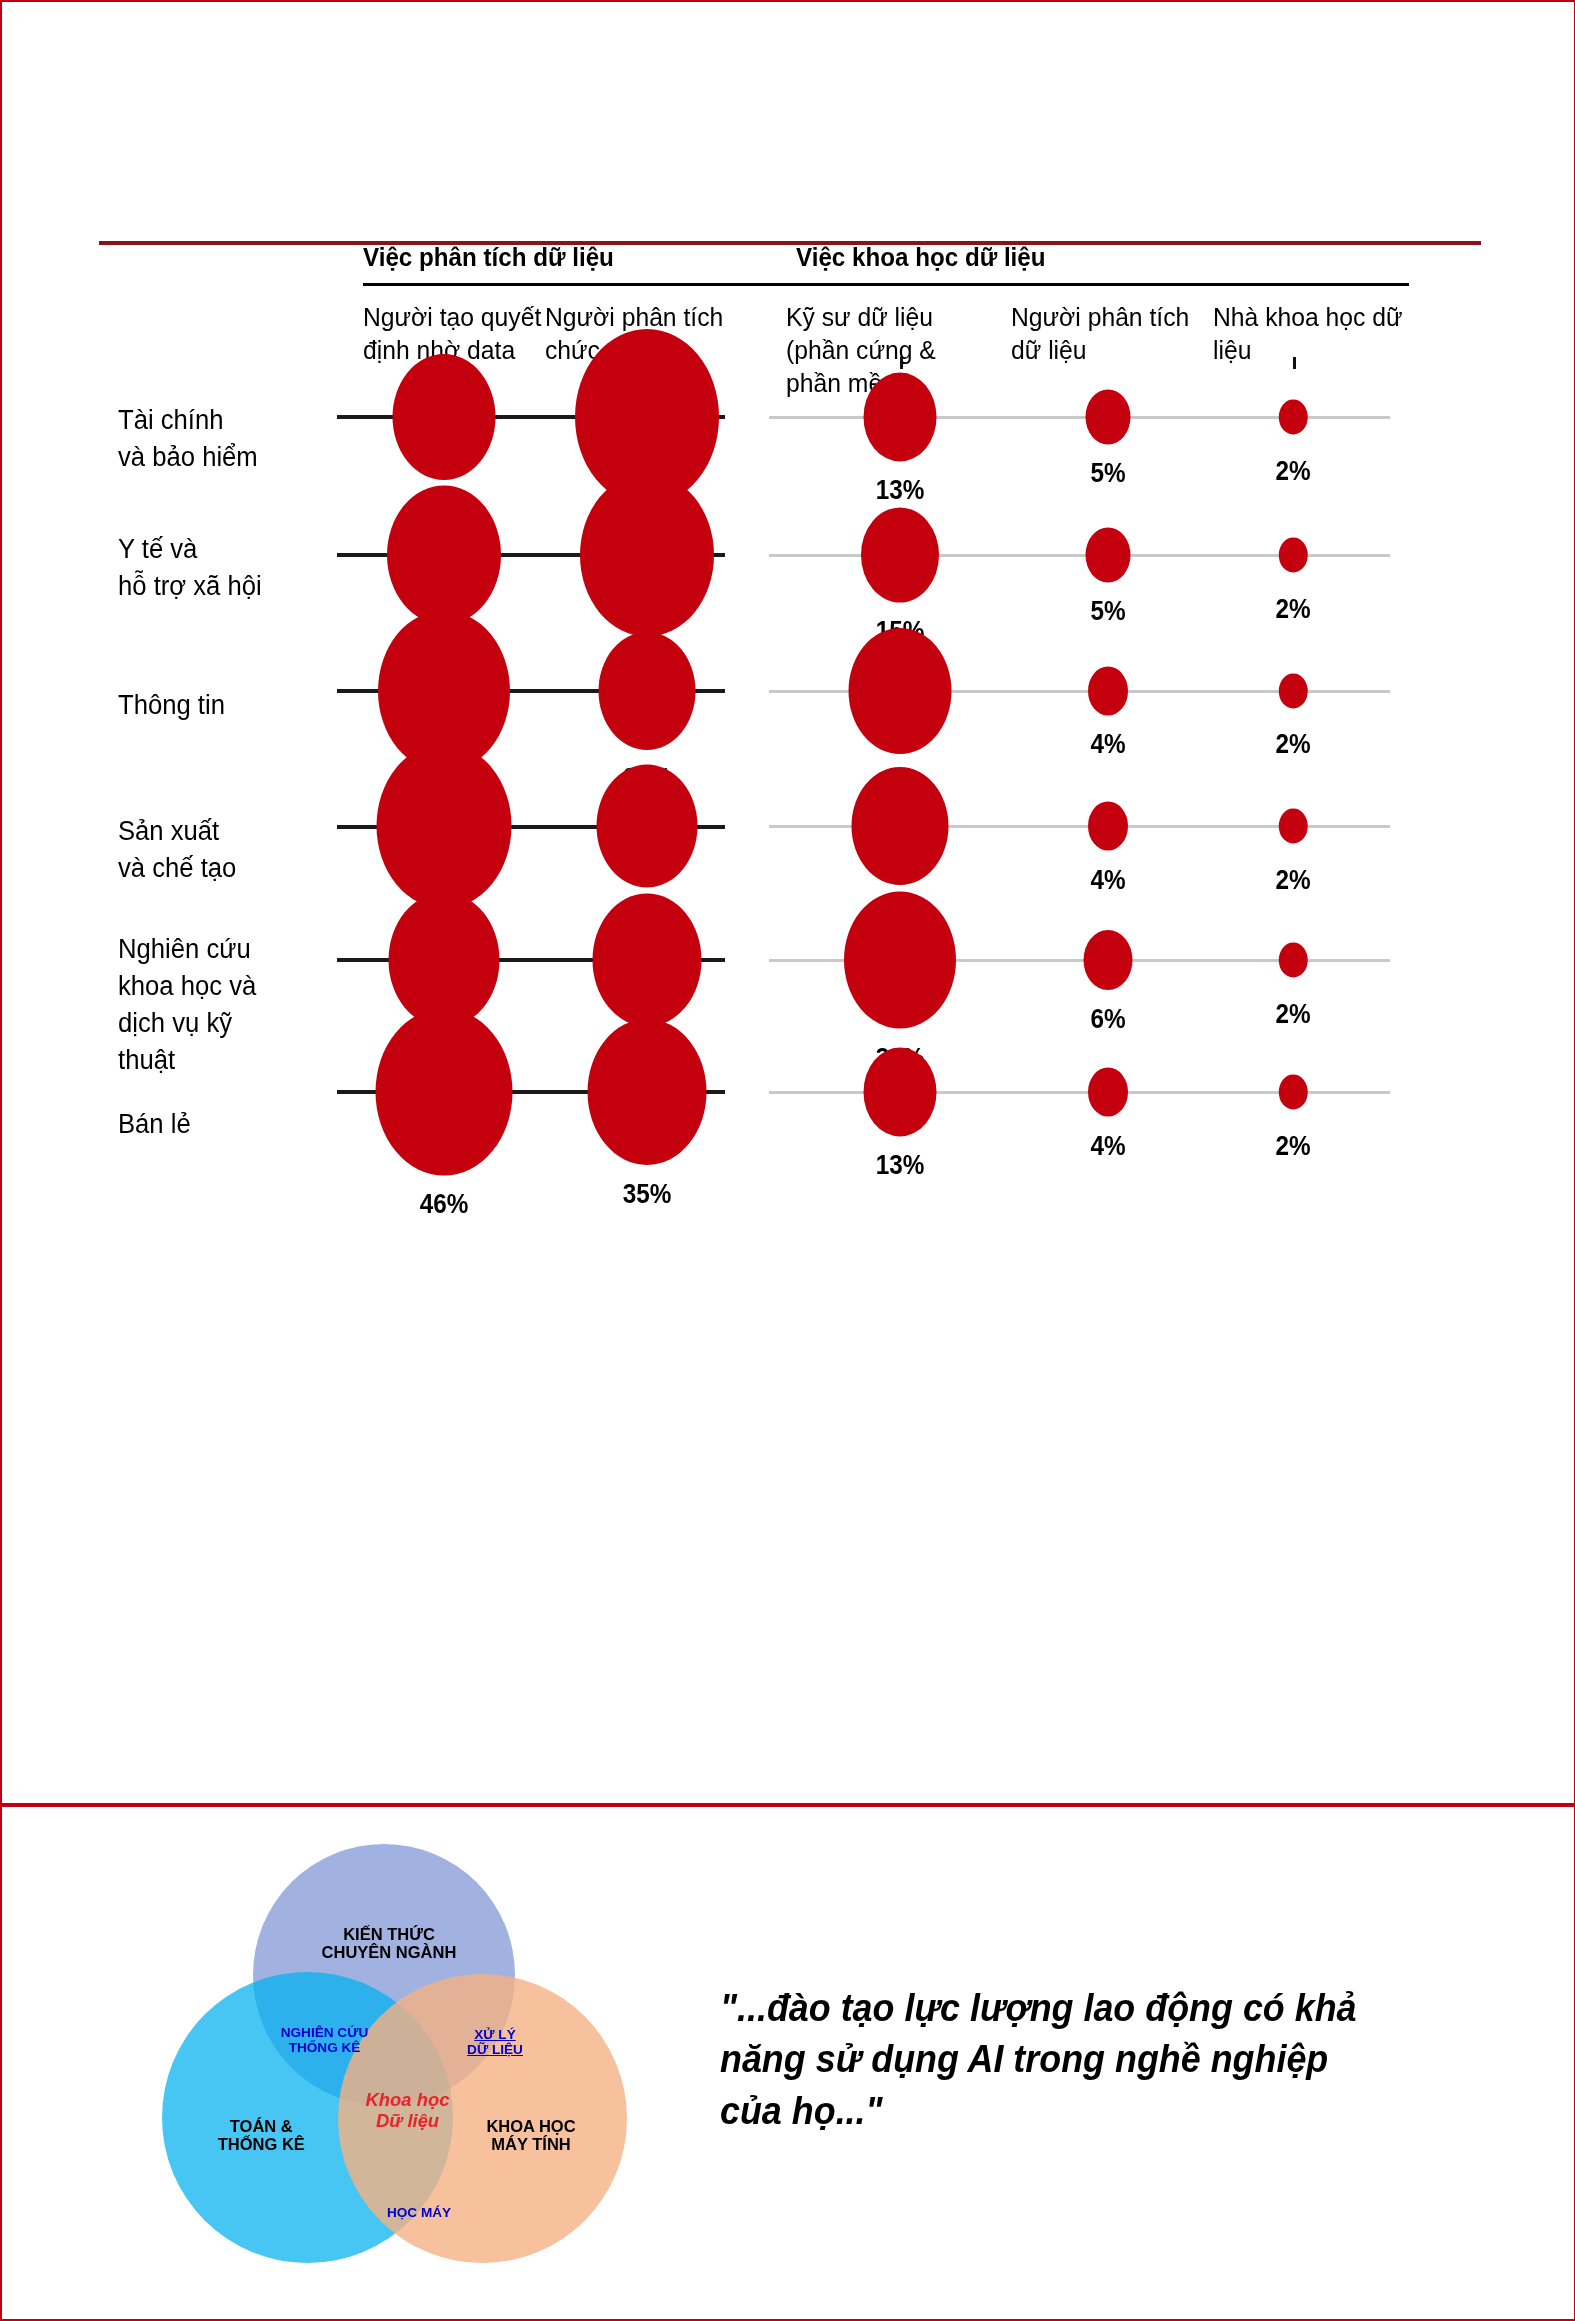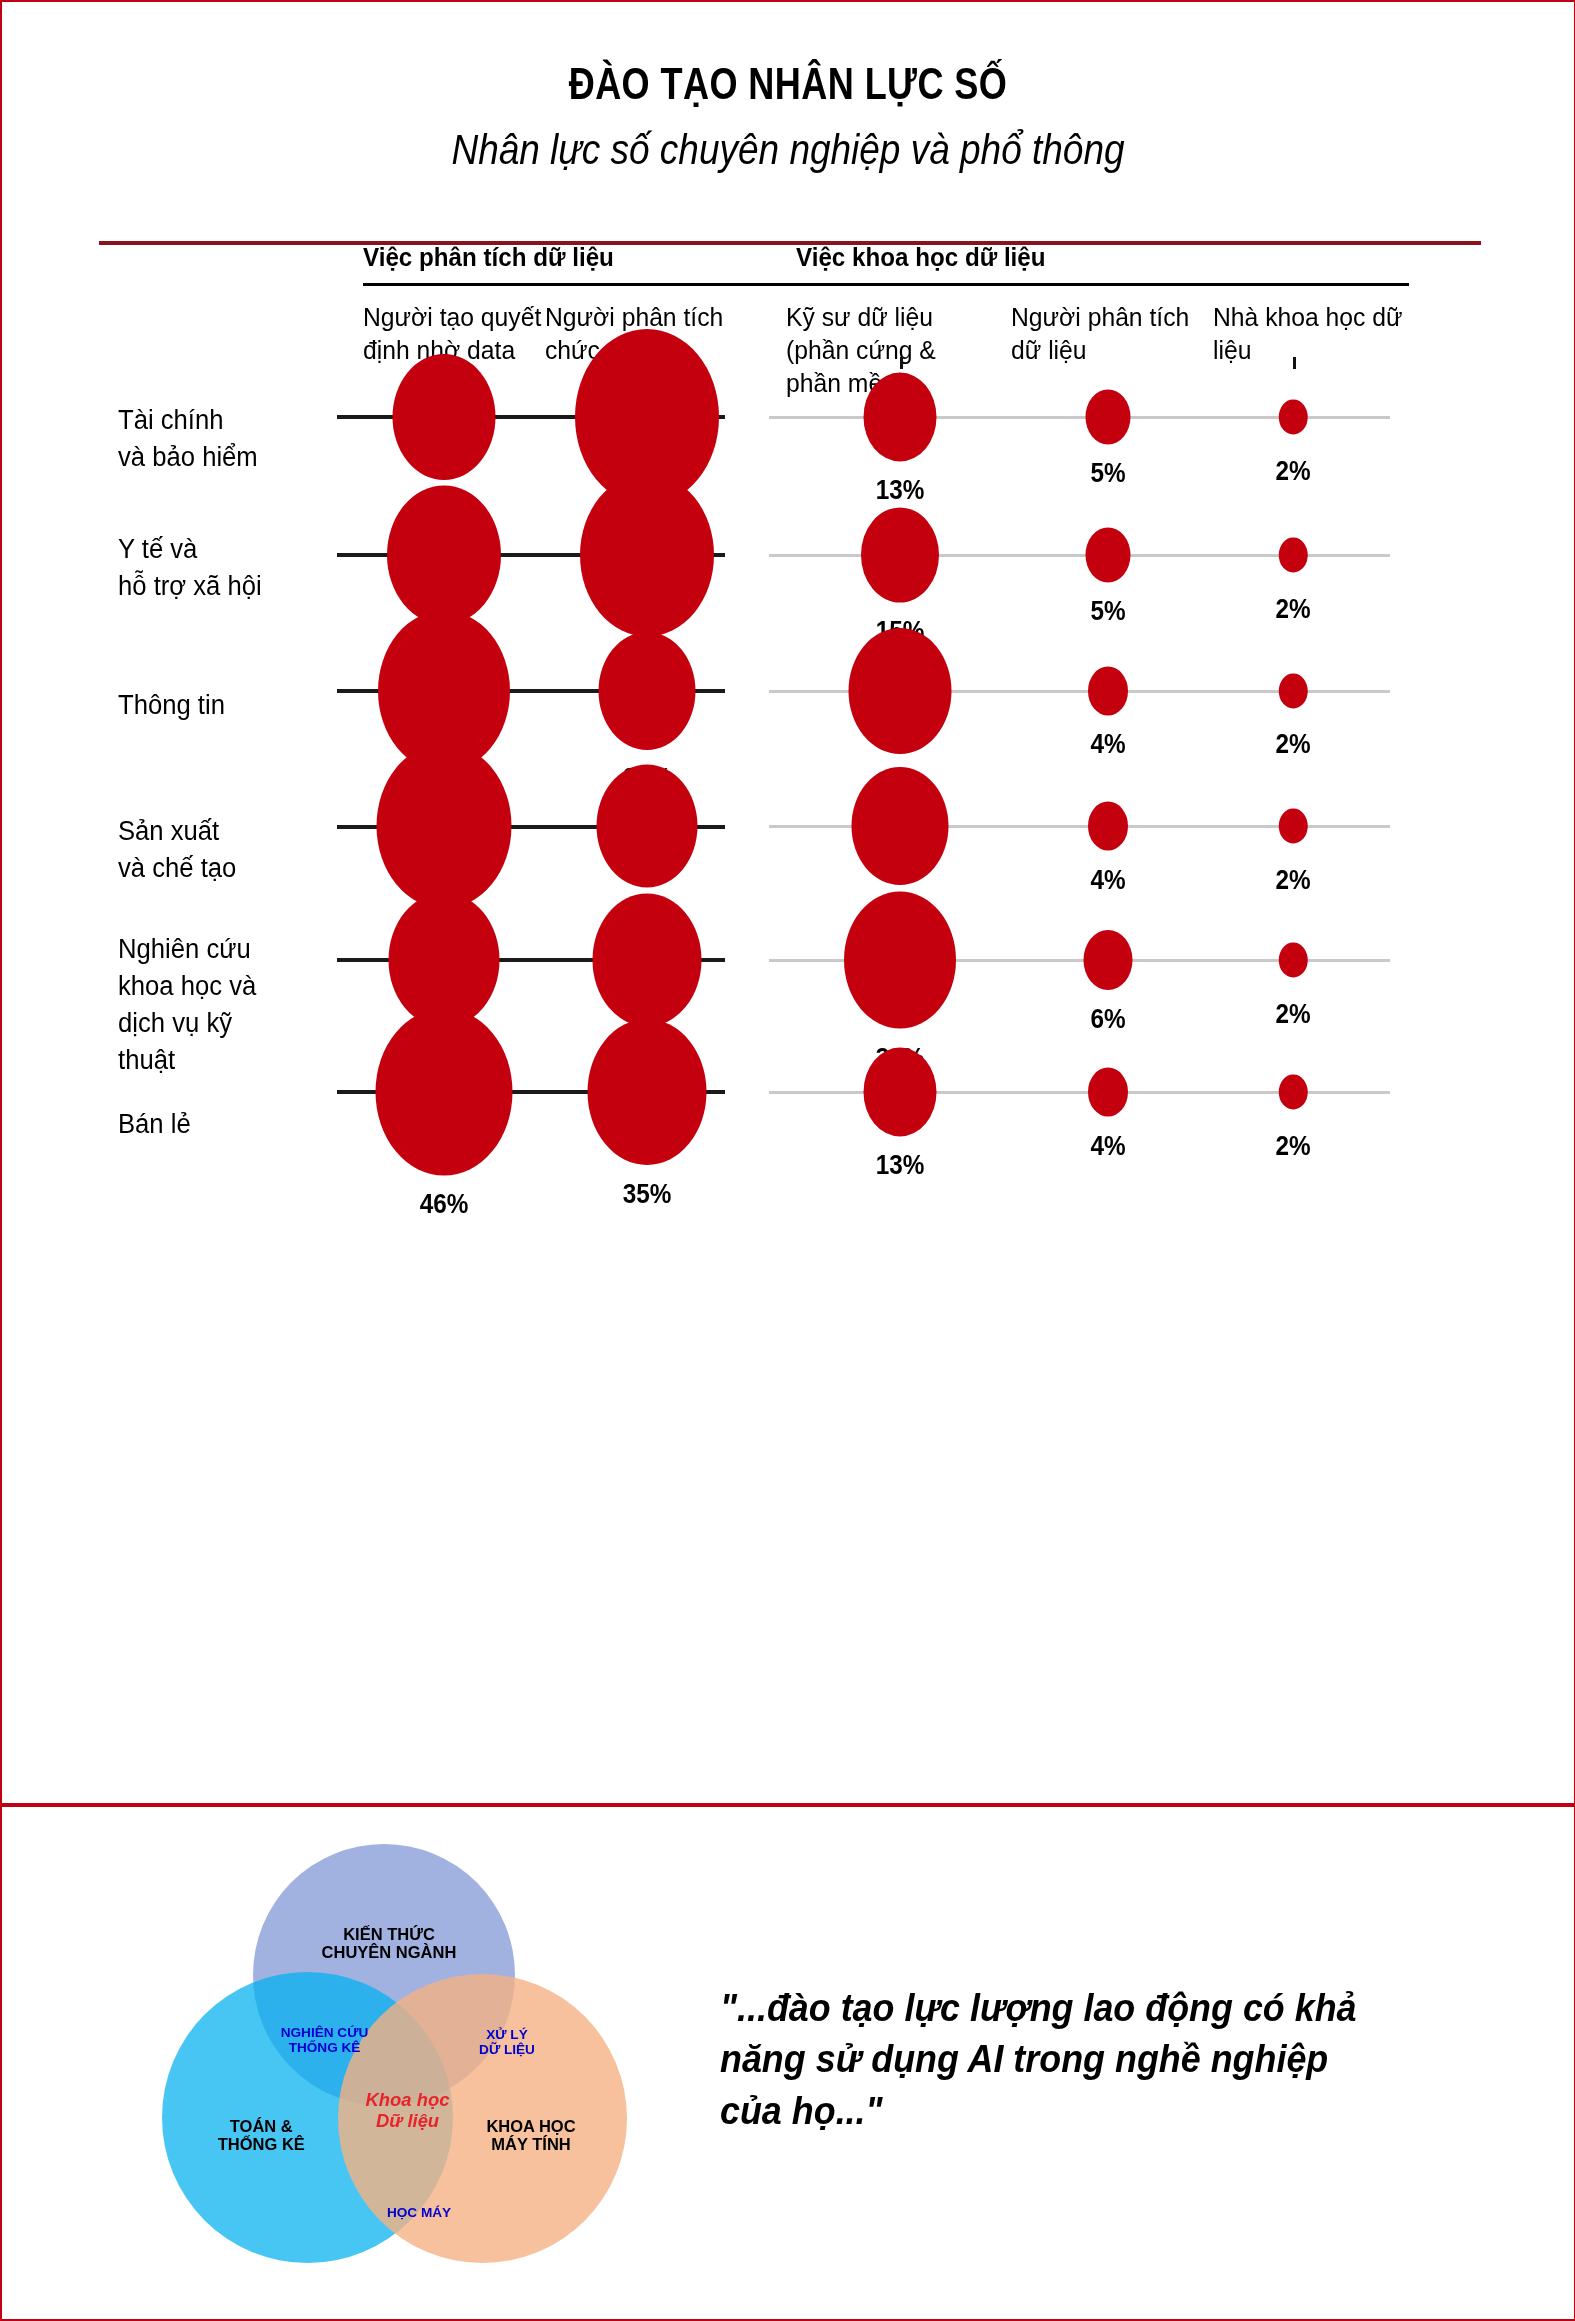--- a/index.html
+++ b/index.html
@@ -95,24 +95,20 @@
     font-size:39px;font-style:italic;font-weight:bold;line-height:1.32;
     transform:scaleX(.92);transform-origin:left top;
     white-space:pre-line;
   }
 </style>
 </head>
 <body>
 
 <div class="page">
 
-  <div class="header">
-    <div class="title">ĐÀO TẠO NHÂN LỰC SỐ</div>
-    <div class="subtitle">Nhân lực số chuyên nghiệp và phổ thông</div>
-  </div>
   <div class="rule-top"></div>
 
   <div class="chart" id="chart">
       <div class="grp-head" style="left: 361px; top: -9.7px;">Việc phân tích dữ liệu</div>
       <div class="grp-head" style="left: 794px; top: -9.7px;">Việc khoa học dữ liệu</div>
       <div class="grp-rule" style="left: 361px; top: 31px; width: 1046px;"></div>
       <div class="colhead" style="left: 361px; top: 49px; width: 204px;">Người tạo
 quyết định
 nhờ data</div>
       <div class="colhead" style="left: 543px; top: 49px; width: 204px;">Người phân
@@ -223,21 +219,21 @@
     <div class="v-circle v-right"></div>
 
     <div class="v-lbl v-main" style="left:144px;top:89px;width:194px;">KIẾN THỨC
 CHUYÊN NGÀNH</div>
     <div class="v-lbl v-main" style="left:21.3px;top:281px;width:184px;">TOÁN &amp;
 THỐNG KÊ</div>
     <div class="v-lbl v-main" style="left:291px;top:281px;width:184px;">KHOA HỌC
 MÁY TÍNH</div>
     <div class="v-lbl v-sub" style="left:99px;top:189px;width:155px;">NGHIÊN CỨU
 THỐNG KÊ</div>
-    <div class="v-lbl v-sub" style="left:291px;top:191px;width:136px;">XỬ LÝ
+    <div class="v-lbl v-sub" style="left:279px;top:191px;width:136px;text-decoration:underline;">XỬ LÝ
 DỮ LIỆU</div>
     <div class="v-lbl v-sub" style="left:208px;top:369px;width:126px;">HỌC MÁY</div>
     <div class="v-lbl v-core" style="left:177px;top:254px;width:165px;">Khoa học
 Dữ liệu</div>
   </div>
 
   <div class="quote">"...đào tạo lực lượng lao động có khả năng sử dụng AI trong nghề nghiệp của họ..."</div>
 </div>
 
 

